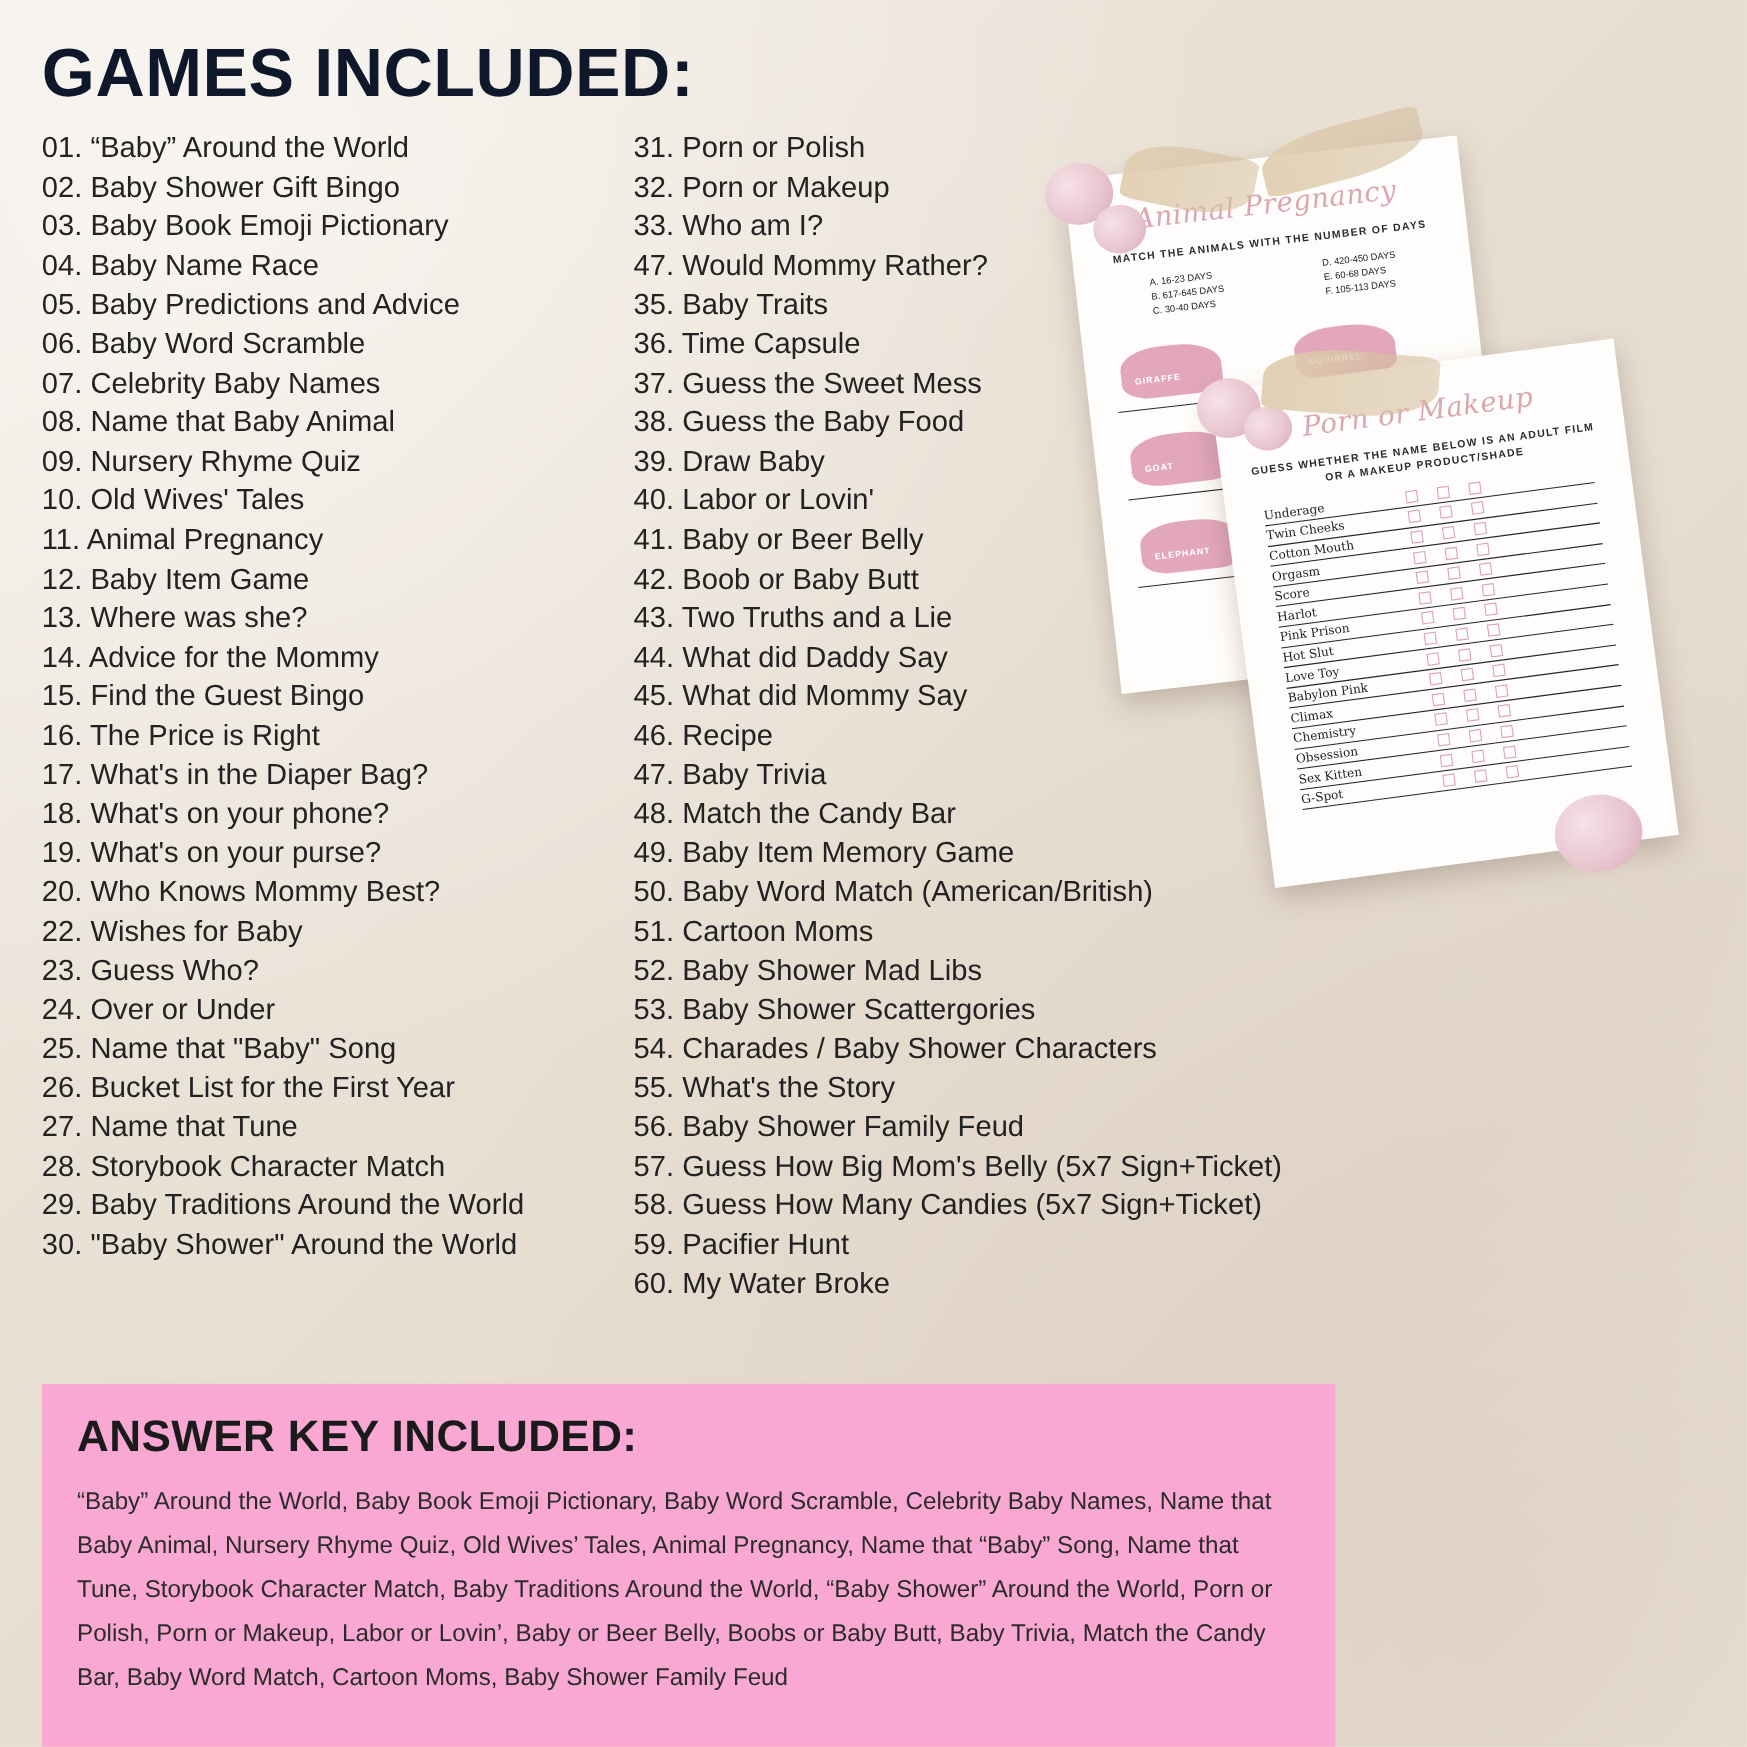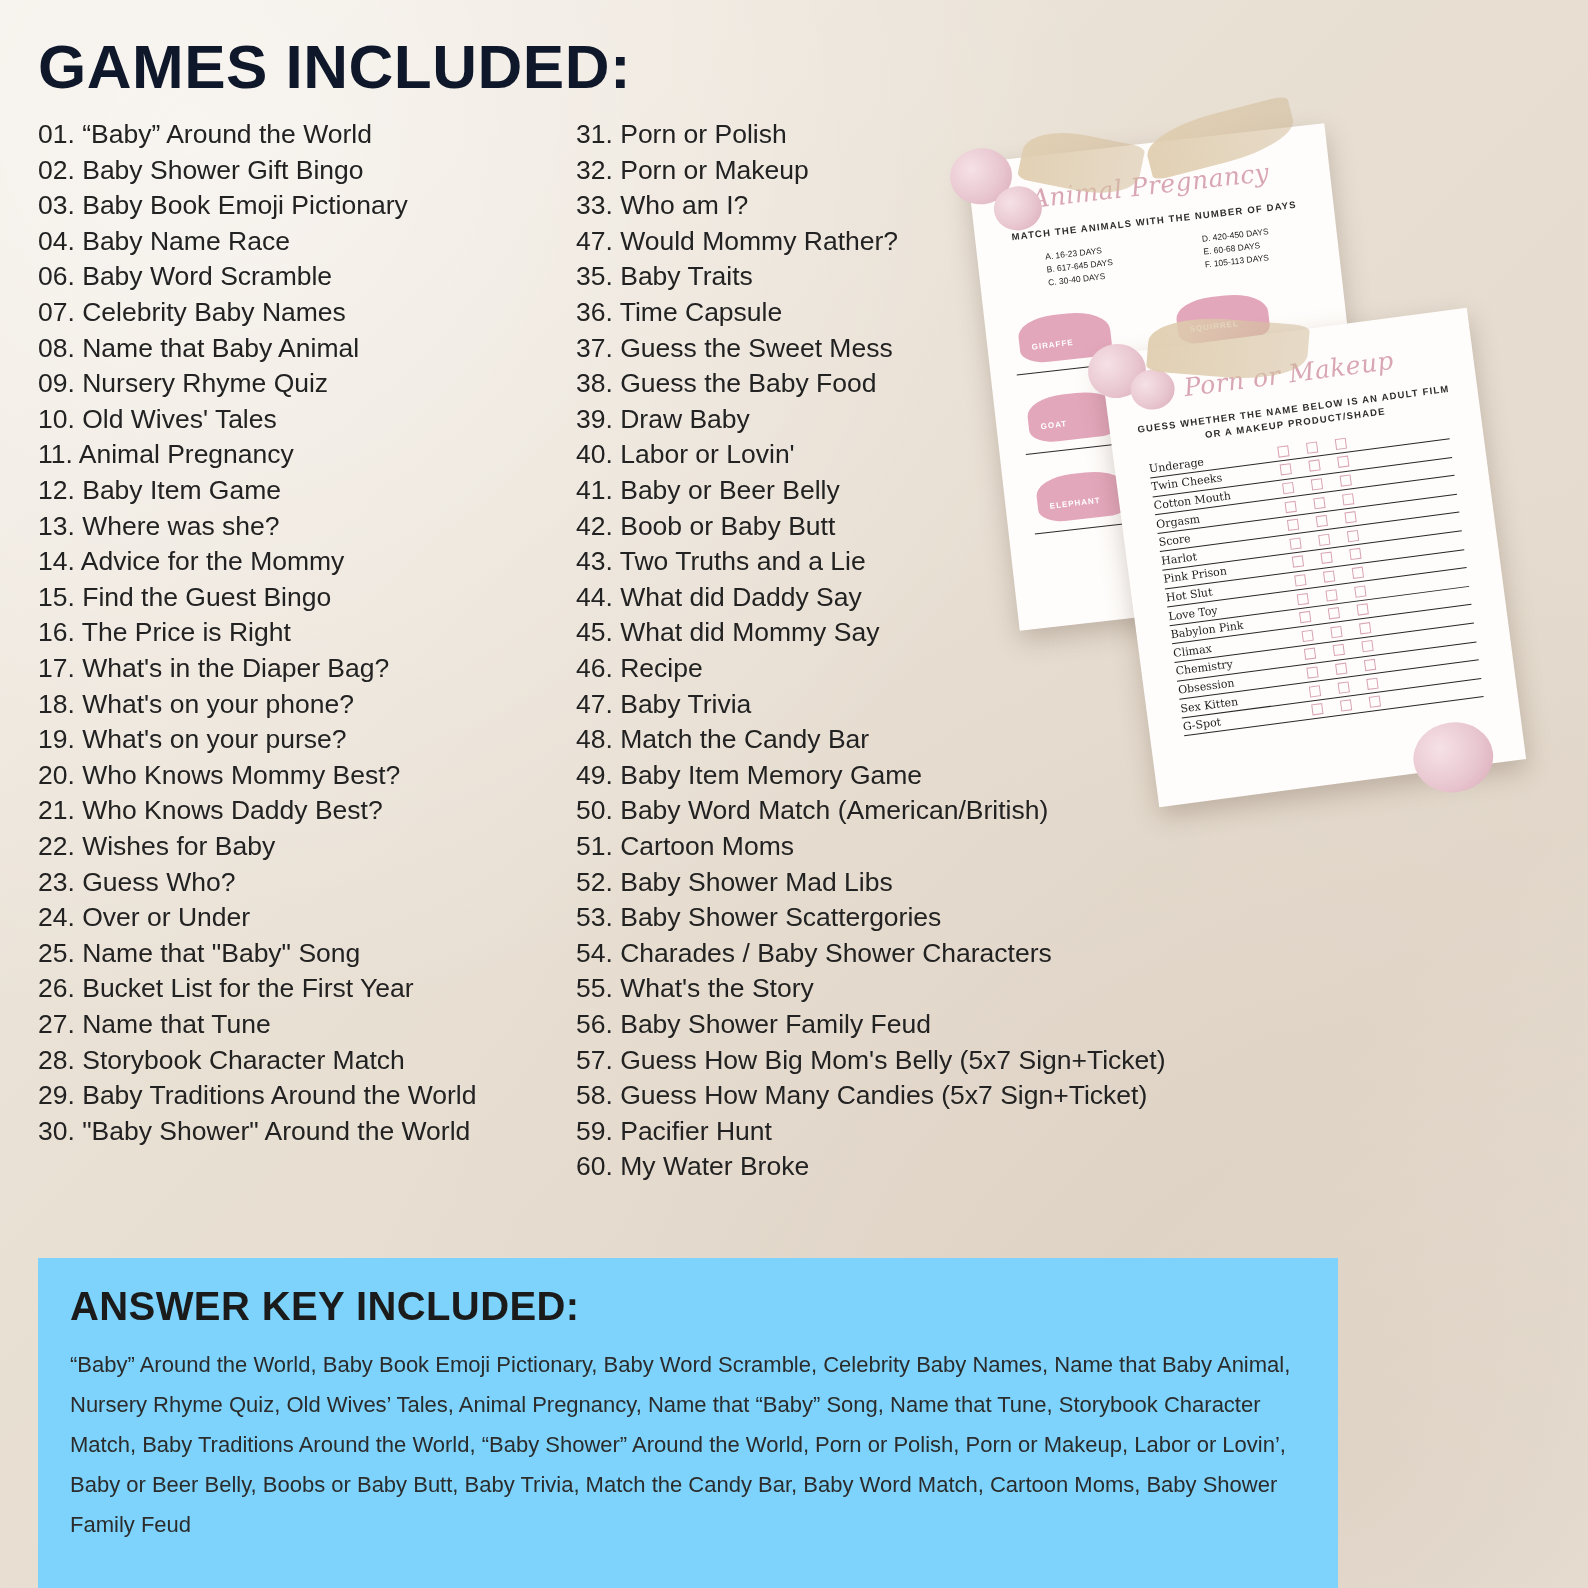--- a/index.html
+++ b/index.html
@@ -140,22 +140,22 @@
     position: absolute;
     background: linear-gradient(90deg, rgba(224,206,176,0.95), rgba(206,183,148,0.5));
     border-radius: 50% 10% 50% 10%;
   }
 
   
   .answer-band {
     position: absolute;
     left: 38px;
     top: 1258px;
-    width: 1300px;
-    background: #7dd3fc;
+    width: 1176px;
+    background: #f9a8d4;
     padding: 26px 30px 30px 30px;
   }
   h2.answer-title {
     font-size: 40px;
     font-weight: 700;
     margin: 0 0 16px 2px;
     color: #1b1b1b;
     letter-spacing: 0.4px;
   }
   .answer-text {
@@ -173,36 +173,36 @@
 <div class="page">
 
   <h1 class="title">GAMES INCLUDED:</h1>
 
   <div class="columns">
     <div class="col left" id="col-left">
         <div class="game-item">01. “Baby” Around the World</div>
         <div class="game-item">02. Baby Shower Gift Bingo</div>
         <div class="game-item">03. Baby Book Emoji Pictionary</div>
         <div class="game-item">04. Baby Name Race</div>
+        <div class="game-item">05. Baby Predictions and Advice</div>
         <div class="game-item">06. Baby Word Scramble</div>
         <div class="game-item">07. Celebrity Baby Names</div>
         <div class="game-item">08. Name that Baby Animal</div>
         <div class="game-item">09. Nursery Rhyme Quiz</div>
         <div class="game-item">10. Old Wives' Tales</div>
         <div class="game-item">11. Animal Pregnancy</div>
         <div class="game-item">12. Baby Item Game</div>
         <div class="game-item">13. Where was she?</div>
         <div class="game-item">14. Advice for the Mommy</div>
         <div class="game-item">15. Find the Guest Bingo</div>
         <div class="game-item">16. The Price is Right</div>
         <div class="game-item">17. What's in the Diaper Bag?</div>
         <div class="game-item">18. What's on your phone?</div>
         <div class="game-item">19. What's on your purse?</div>
         <div class="game-item">20. Who Knows Mommy Best?</div>
-        <div class="game-item">21. Who Knows Daddy Best?</div>
         <div class="game-item">22. Wishes for Baby</div>
         <div class="game-item">23. Guess Who?</div>
         <div class="game-item">24. Over or Under</div>
         <div class="game-item">25. Name that "Baby" Song</div>
         <div class="game-item">26. Bucket List for the First Year</div>
         <div class="game-item">27. Name that Tune</div>
         <div class="game-item">28. Storybook Character Match</div>
         <div class="game-item">29. Baby Traditions Around the World</div>
         <div class="game-item">30. "Baby Shower" Around the World</div>
       </div>

